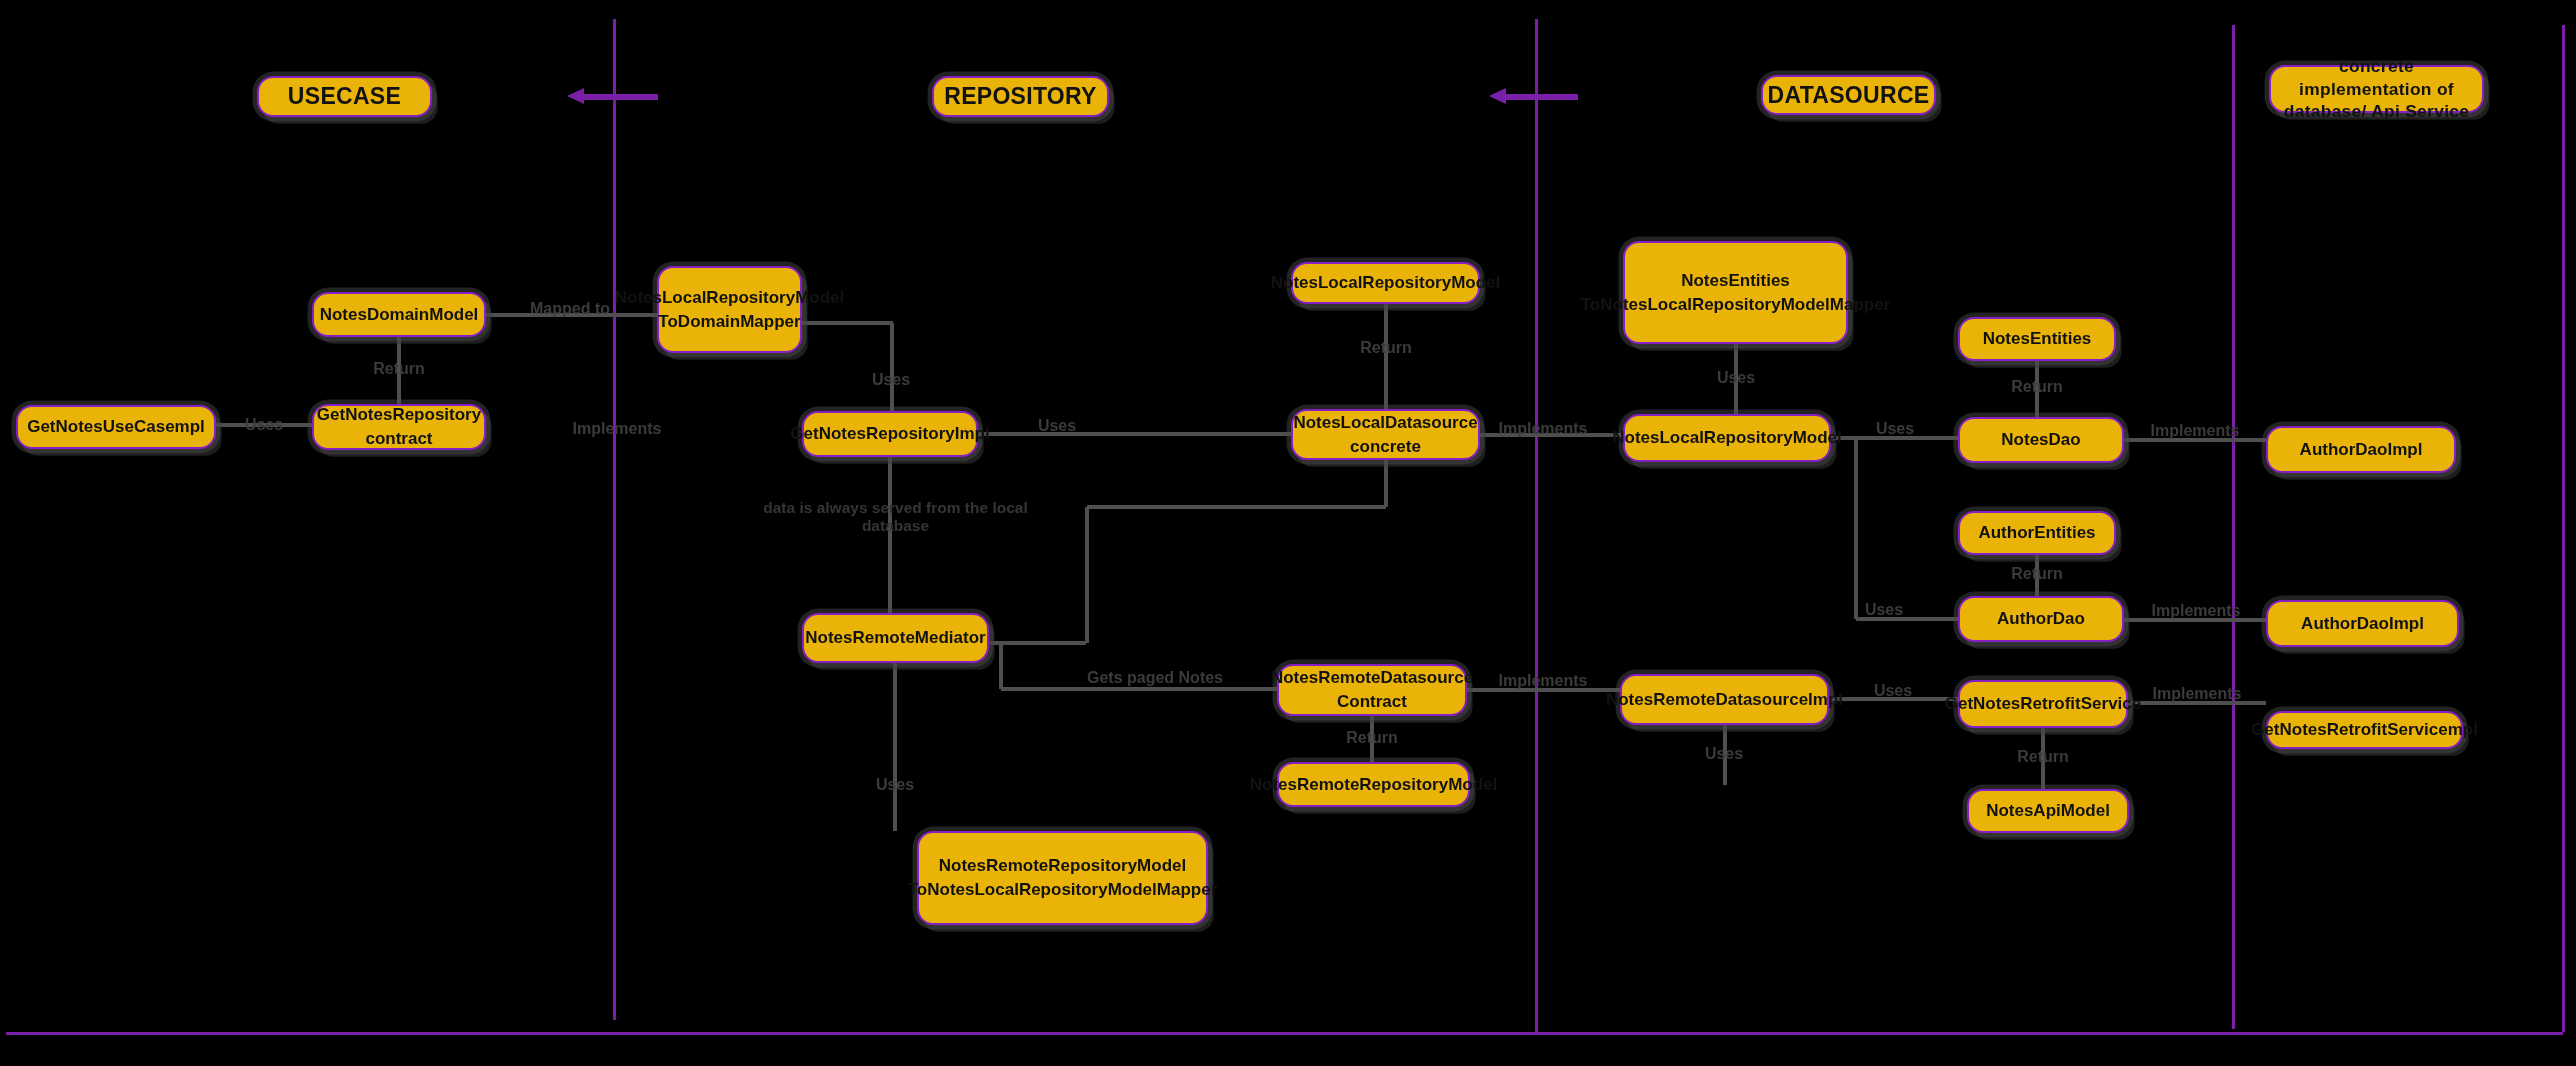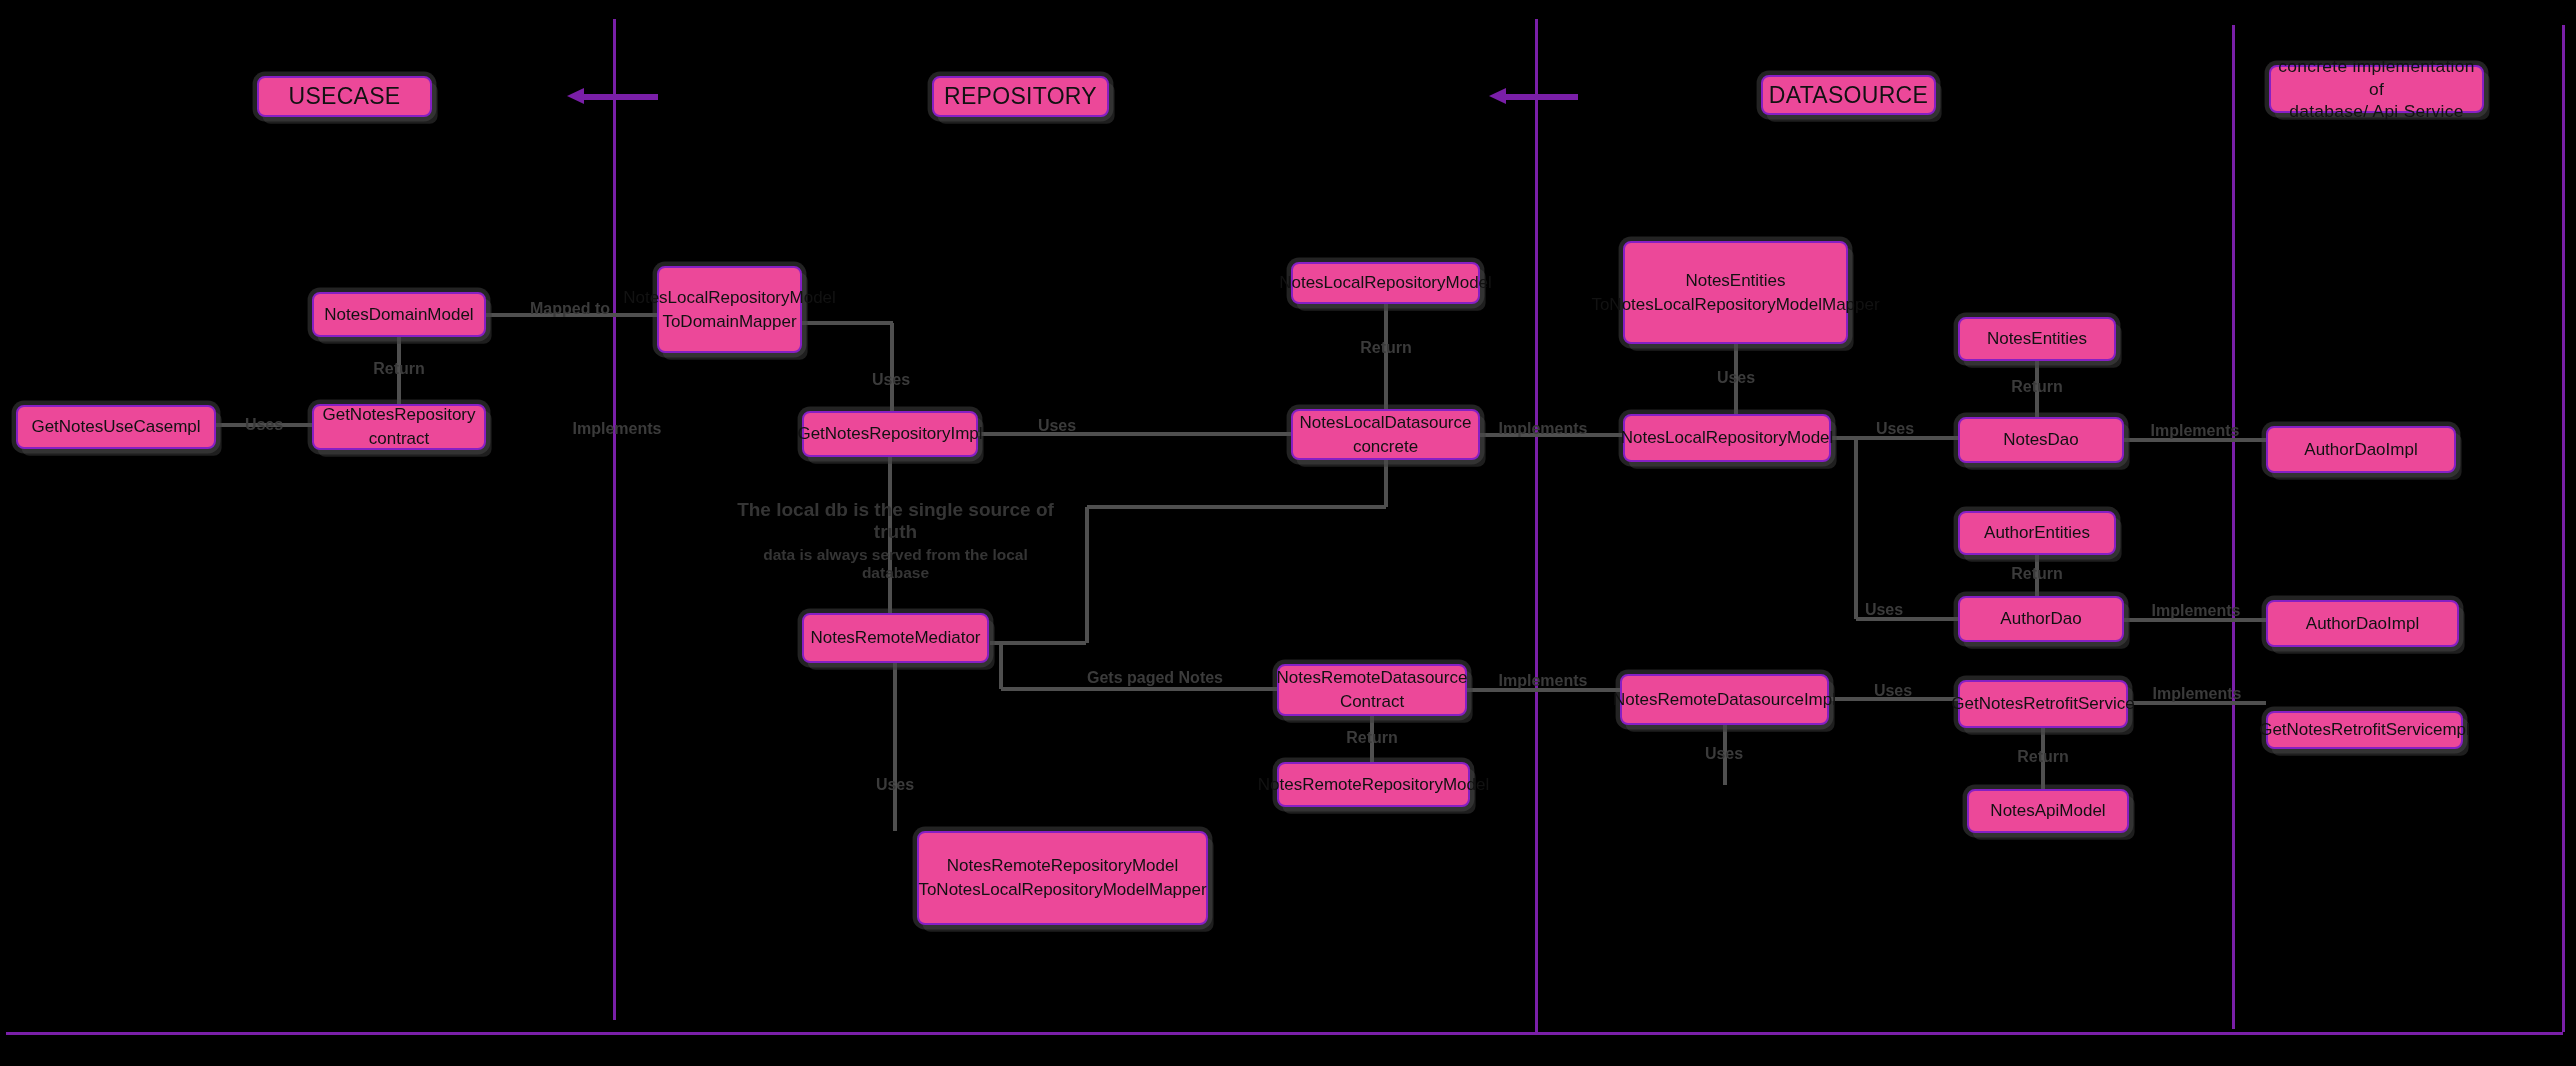--- a/index.html
+++ b/index.html
@@ -3,23 +3,23 @@
 <meta charset="utf-8">
 <style>
   html,body{margin:0;padding:0;background:#000;}
   #canvas{position:relative;width:2576px;height:1067px;background:#000;overflow:hidden;
           font-family:"Liberation Sans",sans-serif;}
   .lane{position:absolute;width:3.1px;background:#7a1fa8;}
   .hline{position:absolute;height:3.1px;background:#7a1fa8;}
   .arrow-bar{position:absolute;height:5.6px;background:#7a1fa8;}
   .arrow-head{position:absolute;width:0;height:0;border-top:8.7px solid transparent;
               border-bottom:8.7px solid transparent;border-right:17px solid #7a1fa8;}
-  .node,.hdr{position:absolute;background:#ec4899;border:2.5px solid #861fc4;border-radius:8px;
+  .node,.hdr{position:absolute;background:#eab308;border:2.5px solid #861fc4;border-radius:16px;
        display:flex;align-items:center;justify-content:center;text-align:center;
-       color:#121212;font-weight:400;font-size:17px;line-height:1.4;white-space:pre-line;
+       color:#121212;font-weight:700;font-size:17px;line-height:1.4;white-space:pre-line;
        box-shadow:0 0 0 4.4px rgba(77,77,77,.45), 5.6px 6.8px 0 rgba(60,60,60,.5);
        box-sizing:border-box;z-index:3;}
   .hdr{font-size:23px;letter-spacing:0.3px;}
   .hdr.small{font-size:17.4px;line-height:1.3;}
   .edge{position:absolute;background:#4f4f4f;z-index:1;}
   .edge.h{height:4.4px;}
   .edge.v{width:4.4px;}
   .elabel{position:absolute;transform:translate(-50%,-50%);color:#3b3b3b;font-weight:700;
           font-size:16px;white-space:nowrap;z-index:2;}
   .note{position:absolute;text-align:center;color:#353535;z-index:2;}
@@ -98,21 +98,20 @@
   <span class="elabel" style="left:1543px;top:681px;">Implements</span>
   <span class="elabel" style="left:1372px;top:738px;">Return</span>
   <span class="elabel" style="left:1724px;top:754px;">Uses</span>
   <span class="elabel" style="left:1893px;top:691px;">Uses</span>
   <span class="elabel" style="left:2197px;top:694px;">Implements</span>
   <span class="elabel" style="left:2043px;top:757px;">Return</span>
   <span class="elabel" style="left:895px;top:785px;">Uses</span>
   <span class="elabel" style="left:1155px;top:678px;">Gets paged Notes</span>
 
   <div class="note" style="left:734px;top:495px;width:323px;">
-    <span class="n2">The local db is the single source of truth</span>
     <span class="n3">data is always served from the local database</span>
   </div>
 
   <div class="node" style="left:16px;top:405px;width:200px;height:44px;">GetNotesUseCasempl</div>
   <div class="node" style="left:312px;top:292px;width:174px;height:45px;">NotesDomainModel</div>
   <div class="node" style="left:312px;top:404px;width:174px;height:46px;">GetNotesRepository
 contract</div>
   <div class="node" style="left:657px;top:266px;width:145px;height:87px;">NotesLocalRepositoryModel
 ToDomainMapper</div>
   <div class="node" style="left:802px;top:411px;width:176px;height:46px;">GetNotesRepositoryImpl</div>

